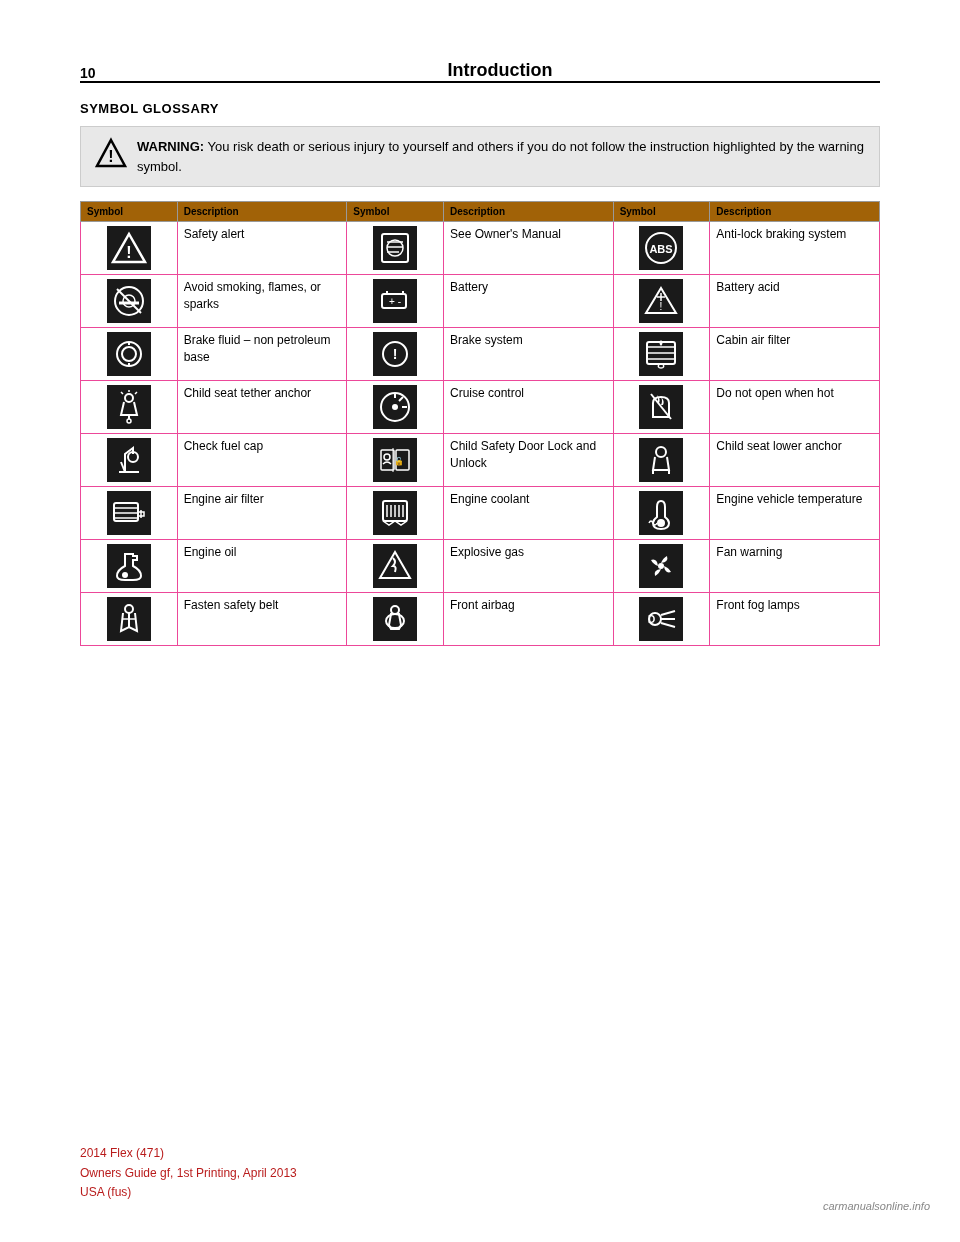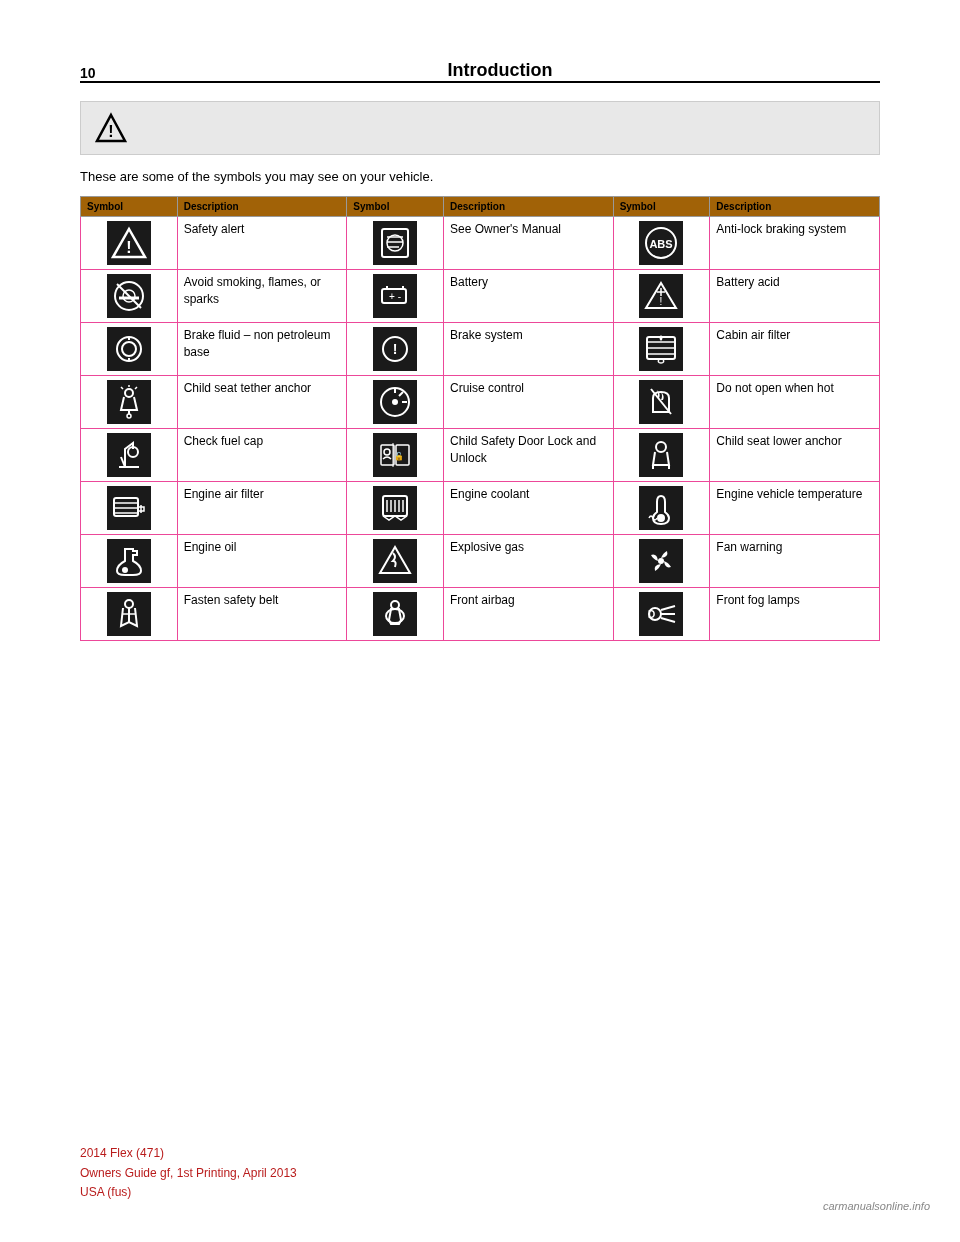--- a/index.html
+++ b/index.html
@@ -129,31 +129,35 @@
 </head>
 <body>
 
 <div class="page-container">
 
   <div class="page-header">
     <span class="page-number">10</span>
     <span class="page-title">Introduction</span>
   </div>
 
+  <div class="section-title">SYMBOL GLOSSARY</div>
 
   <div class="warning-box">
     <div class="warning-icon">
       <svg viewBox="0 0 32 32" xmlns="http://www.w3.org/2000/svg">
         <polygon points="16,3 30,29 2,29" fill="none" stroke="#000" stroke-width="2.5"></polygon>
         <text x="16" y="25" text-anchor="middle" font-size="16" font-weight="bold" fill="#000">!</text>
       </svg>
     </div>
+    <div class="warning-text">
+      <strong>WARNING:</strong>
+      <span>You risk death or serious injury to yourself and others if you do not follow the instruction highlighted by the warning symbol.</span>
+    </div>
   </div>
 
-  <p class="intro-text">These are some of the symbols you may see on your vehicle.</p>
 
   <table class="symbol-table">
     <thead>
       <tr>
         <th>Symbol</th>
         <th>Description</th>
         <th>Symbol</th>
         <th>Description</th>
         <th>Symbol</th>
         <th>Description</th>

